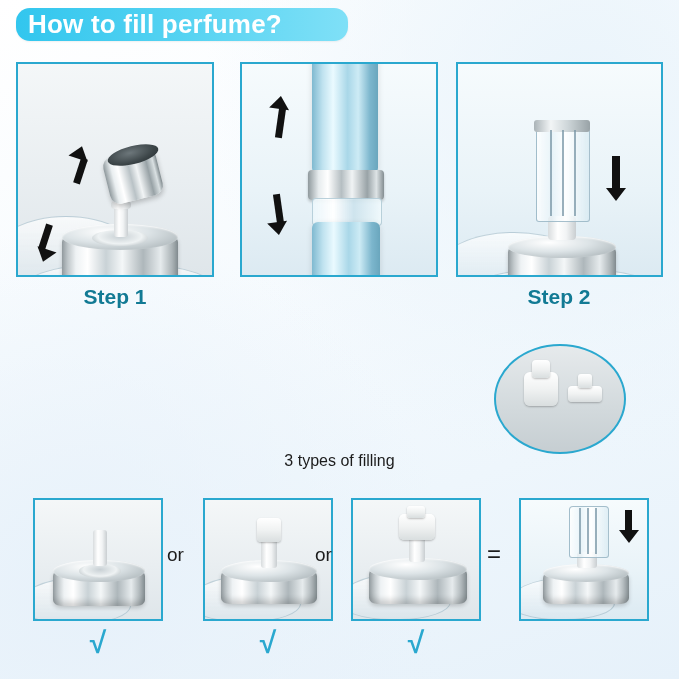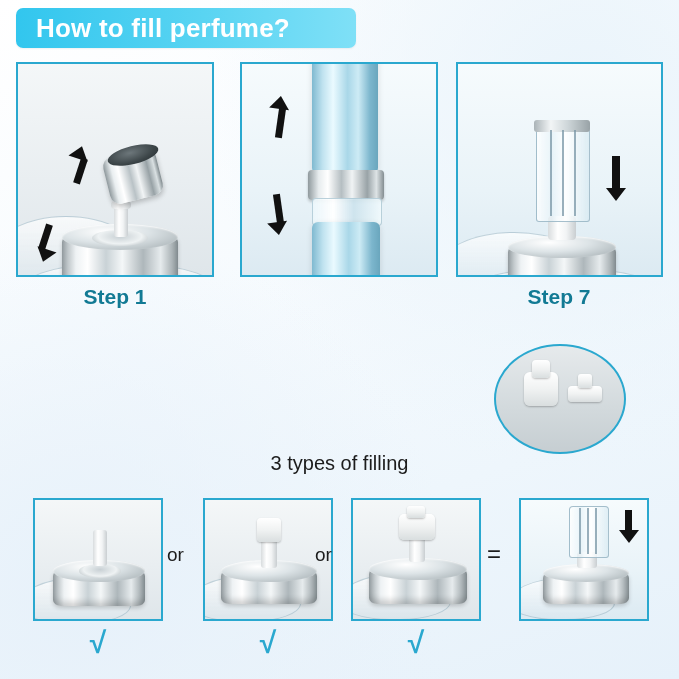--- a/index.html
+++ b/index.html
@@ -29,24 +29,24 @@
     color: #ffffff;
     font-weight: bold;
     letter-spacing: 0.2px;
     background: linear-gradient(90deg, #32c6ee 0%, #59d4f2 55%, #7fe0f7 100%);
     box-shadow: 0 1px 2px rgba(0,0,0,0.06);
   }
   #banner-title {
     left: 16px;
     top: 8px;
     width: 320px;
-    height: 40px;
-    padding-left: 20px;
+    height: 33px;
+    padding-left: 12px;
     font-size: 26px;
-    border-radius: 7px;
+    border-radius: 14px;
   }
   #banner-adapters {
     left: 16px;
     top: 330px;
     width: 384px;
     height: 36px;
     padding-left: 12px;
     font-size: 24px;
     border-radius: 2px;
   }
@@ -212,21 +212,21 @@
     border-radius: 3px;
     box-shadow: 0 1px 2px rgba(0,0,0,0.25);
   }
 
   
   #filling-title {
     position: absolute;
     left: 0; top: 452px;
     width: 679px;
     text-align: center;
-    font-size: 20px;
+    font-size: 16px;
     color: #1c1c1c;
   }
   .fill-frame {
     position: absolute;
     top: 498px;
     width: 130px; height: 123px;
     border: 2px solid #2aa8cf;
     box-sizing: border-box;
     overflow: hidden;
   }
@@ -338,21 +338,21 @@
     <div class="straw" style="left:104px; top:66px; height:86px;"></div>
     <div class="straw" style="left:116px; top:66px; height:86px;"></div>
 
     <div>
       <div class="arrow-body" style="left:154px; top:92px; width:8px; height:34px;"></div>
       <div class="arrow-head-down" style="left:148px; top:124px;"></div>
     </div>
   </div>
 
   <div class="step-label" id="label-step1">Step 1</div>
-  <div class="step-label" id="label-step3">Step 7</div>
+  <div class="step-label" id="label-step3">Step 2</div>
 
 
   <div id="adapters-circle">
     <div class="adapter-piece" style="left:28px; top:26px; width:34px; height:34px; border-radius:6px;"></div>
     <div class="adapter-piece" style="left:36px; top:14px; width:18px; height:18px; border-radius:4px;"></div>
     <div class="adapter-piece" style="left:72px; top:40px; width:34px; height:16px; border-radius:4px;"></div>
     <div class="adapter-piece" style="left:82px; top:28px; width:14px; height:14px; border-radius:3px;"></div>
   </div>
 
   <div id="filling-title">3 types of filling</div>

